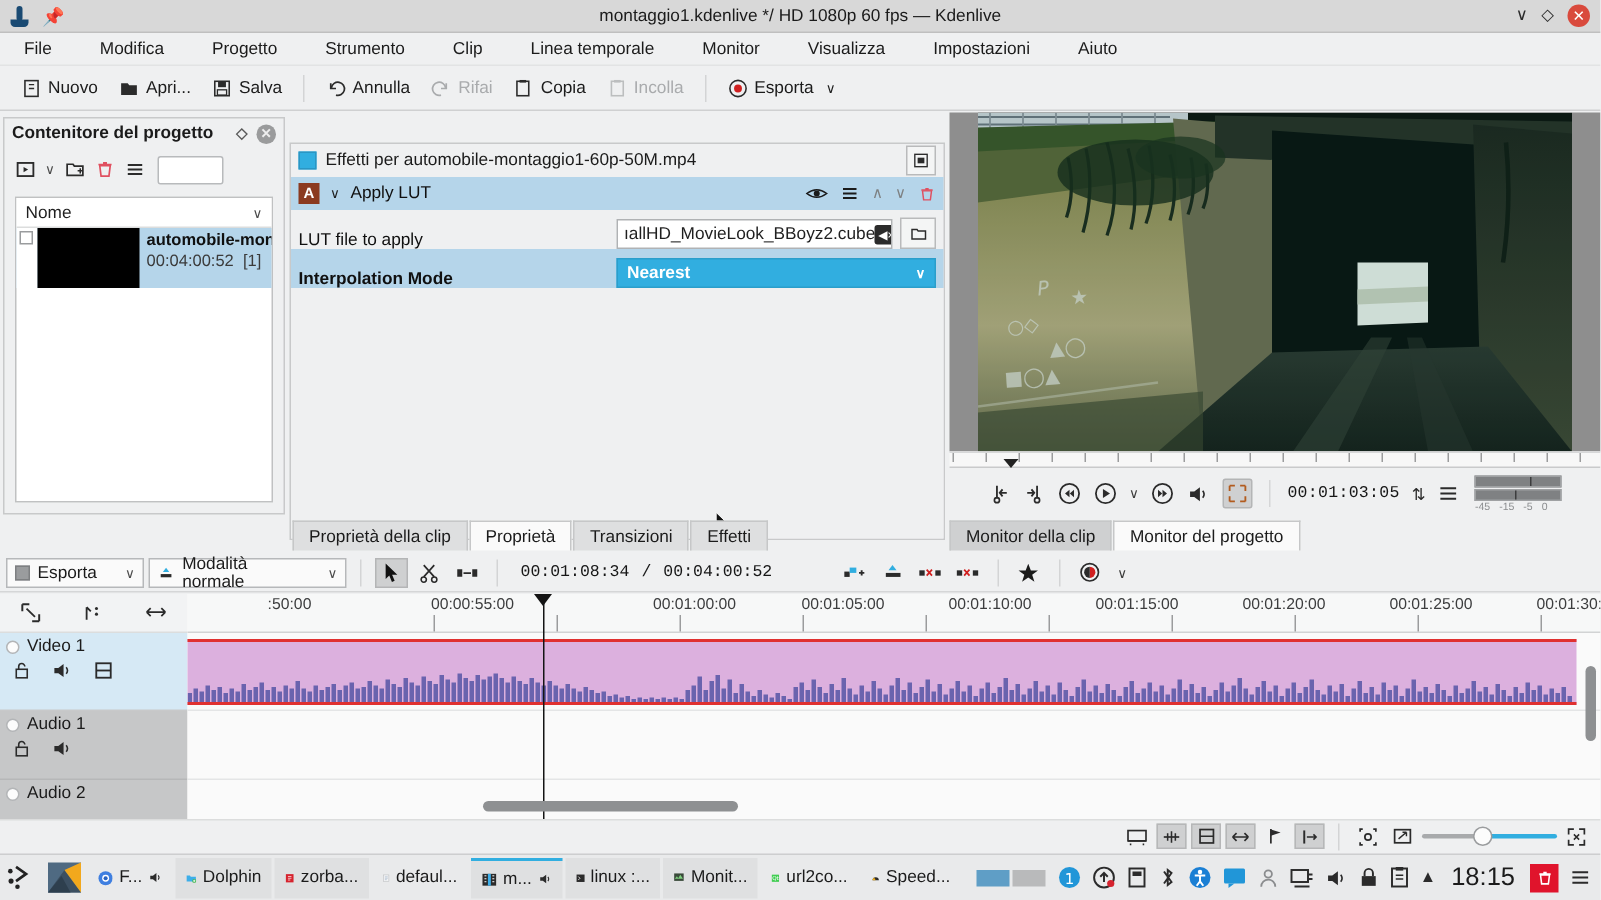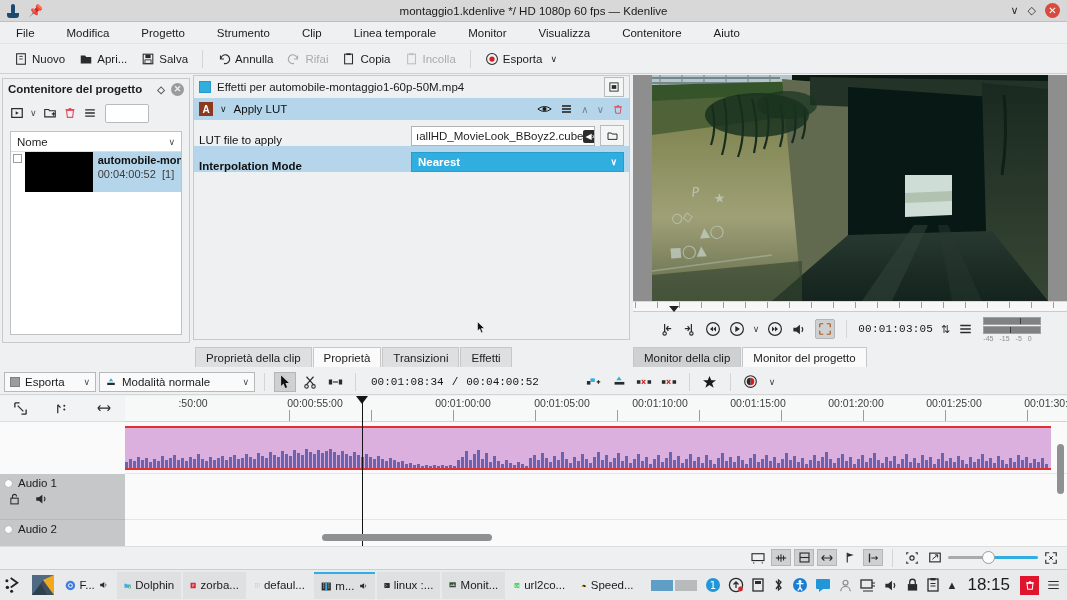--- a/index.html
+++ b/index.html
@@ -92,21 +92,21 @@
   .bin-check i {
     display:block; width:9px;height:9px;border:1px solid #9a9c9e;background:#fff;
   }
   .bin-thumb { width:70px; background:#000; }
   .bin-meta { padding-left:5px; padding-top:2px; overflow:hidden; }
   .bin-name { font-weight:bold; font-size:11px; white-space:nowrap; color:#101010; }
   .bin-dur { font-size:11px; color:#3b3b3b; margin-top:2px; }
 
   
   .fxpanel {
-    position:absolute; left:193px; top:0; width:437px; height:265px;
+    position:absolute; left:193px; top:20px; width:437px; height:265px;
     background:#eff0f1; border:1px solid #c8c9ca;
   }
   .fx-title { height:22px; display:flex; align-items:center; padding:0 5px; gap:6px; }
   .fx-title-sq { width:12px;height:12px;background:#31aee0;border:1px solid #2a96c4; }
   .fx-title-txt { font-size:11.5px; color:#1b1b1b; }
   .fx-pop {
     margin-left:auto; width:20px;height:20px;border:1px solid #b9babb;background:#f4f5f5;
     display:flex;align-items:center;justify-content:center;
   }
   .fx-header {
@@ -291,21 +291,21 @@
 
   <div class="menubar">
     <span>File</span>
     <span>Modifica</span>
     <span>Progetto</span>
     <span>Strumento</span>
     <span>Clip</span>
     <span>Linea temporale</span>
     <span>Monitor</span>
     <span>Visualizza</span>
-    <span>Contenitore</span>
+    <span>Impostazioni</span>
     <span>Aiuto</span>
   </div>
 
   <div class="toolbar">
     <div class="tbtn">
       <svg class="ico" viewBox="0 0 16 16">
         <rect x="3" y="2" width="10" height="12" fill="none" stroke="#2b2b2b" stroke-width="1.2"></rect>
         <path d="M6 5 h4 M6 8 h4" stroke="#2b2b2b" stroke-width="1"></path>
       </svg>
       <span>Nuovo</span>
@@ -637,21 +637,21 @@
     <div class="tab" style="background:#cfd0d1;">Monitor della clip</div>
     <div class="tab active">Monitor del progetto</div>
   </div>
 
   <div class="tl-toolbar">
     <div class="combo" style="width:92px;">
       <span style="width:10px;height:10px;background:#9a9c9e;border:1px solid #7d7f81;flex:none;"></span>
       <span>Esporta</span>
       <span class="chev">∨</span>
     </div>
-    <div class="combo" style="width:156px;">
+    <div class="combo" style="width:132px;">
       <svg width="12" height="12" viewBox="0 0 16 16">
         <rect x="3" y="9" width="10" height="3" fill="#2b2b2b"></rect>
         <path d="M8 3 L11 7 H5 Z" fill="#31aee0"></path>
       </svg>
       <span>Modalità normale</span>
       <span class="chev">∨</span>
     </div>
     <div class="tsep"></div>
     <div class="tl-btn sel">
       <svg width="13" height="14" viewBox="0 0 10 14">
@@ -756,20 +756,40 @@
       <span class="ruler-tick" style="left:492px"></span>
       <span class="ruler-tick" style="left:574px"></span>
       <span class="ruler-tick" style="left:656px"></span>
       <span class="ruler-tick" style="left:738px"></span>
       <span class="ruler-tick" style="left:820px"></span>
       <span class="ruler-tick" style="left:902px"></span>
     </div>
 
     <div class="tracks">
 
+      <div class="track-head" style="top:0;height:52px;background:#d6e9f5;border-bottom:1px solid #c8c9ca;">
+        <div class="th-name">
+          <span class="th-led"></span>
+          <span>Video 1</span>
+        </div>
+        <div class="th-tools">
+          <svg width="13" height="14" viewBox="0 0 16 16">
+            <rect x="3.5" y="7" width="9" height="7" fill="none" stroke="#2b2b2b" stroke-width="1.3"></rect>
+            <path d="M5.5 7 V4.8 a2.5 2.5 0 0 1 5 0" fill="none" stroke="#2b2b2b" stroke-width="1.3"></path>
+          </svg>
+          <svg width="15" height="14" viewBox="0 0 16 16">
+            <path d="M2 6 h3 L9 3 v10 L5 10 H2 Z" fill="#2b2b2b"></path>
+            <path d="M11 5.5 a4 4 0 0 1 0 5" fill="none" stroke="#2b2b2b" stroke-width="1.2"></path>
+          </svg>
+          <svg width="14" height="14" viewBox="0 0 16 16">
+            <rect x="2.5" y="2.5" width="11" height="11" fill="none" stroke="#2b2b2b" stroke-width="1.4"></rect>
+            <path d="M2.5 8 h11" stroke="#2b2b2b" stroke-width="1.4"></path>
+          </svg>
+        </div>
+      </div>
       <div class="track-body" style="top:0;height:52px;background:#fafafa;border-bottom:1px solid #e4e5e6;">
         <div class="clip" style="left:0;top:4px;width:926px;height:44px;">
           <svg class="wave" viewBox="0 0 926 22" preserveAspectRatio="none">
             <g fill="#6a63ae">
               <rect x="0" y="16" width="3" height="6"></rect>
                 <rect x="4" y="13" width="3" height="9"></rect>
                 <rect x="8" y="15" width="3" height="7"></rect>
               <rect x="12" y="11" width="3" height="11"></rect>
                 <rect x="16" y="14" width="3" height="8"></rect>
                 <rect x="20" y="12" width="3" height="10"></rect>

